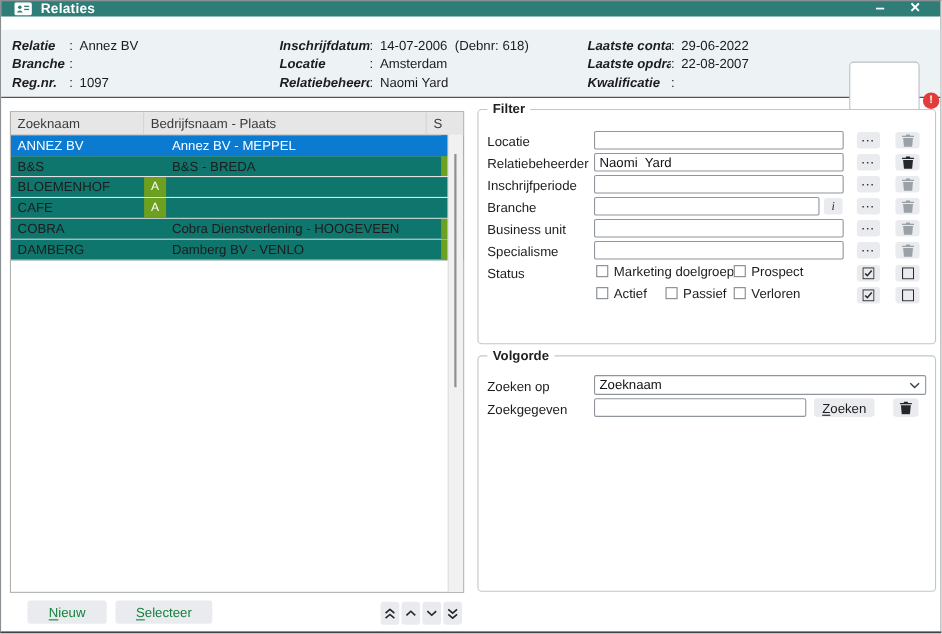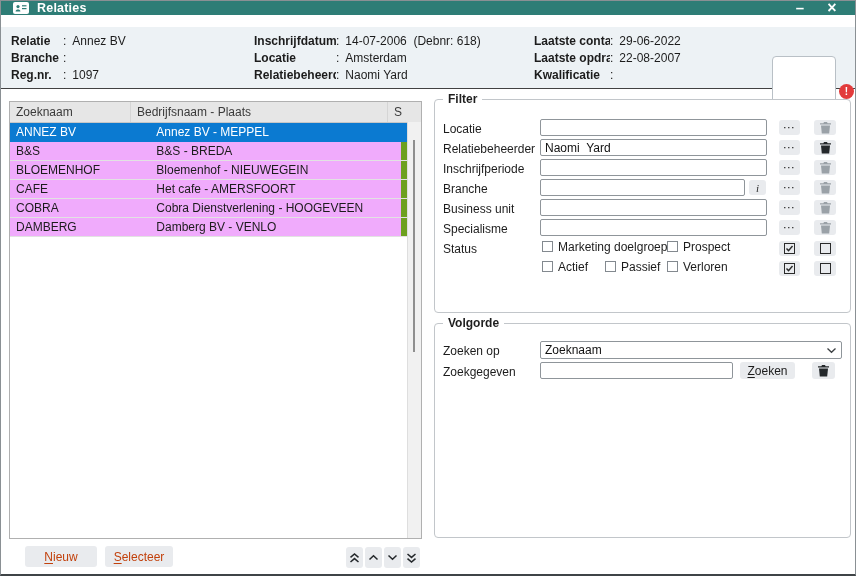--- a/index.html
+++ b/index.html
@@ -18,41 +18,41 @@
   .tb-btn.min{font-size:15px;margin-right:10px;}
   .tb-btn.close{font-size:16px;}
   
   .header{position:absolute;top:26px;left:0;right:0;height:62px;background:#EDF2F5;
     border-bottom:1px solid #414141;box-sizing:border-box;}
   .hcol{position:absolute;top:6px;}
   .hcol.c1{left:10px;}
   .hcol.c2{left:253px;}
   .hcol.c3{left:533px;}
   .hrow{display:flex;height:17px;line-height:17px;align-items:center;}
-  .hlabel{font-weight:bold;overflow:hidden;white-space:nowrap;display:inline-block;}
+  .hlabel{font-weight:bold;overflow:hidden;white-space:nowrap;display:inline-block;font-style:italic;}
   .c1 .hlabel{width:52px;}
   .c2 .hlabel{width:82px;}
   .c3 .hlabel{width:76px;}
   .hcolon::before{content:":";}
   .hcolon{margin-right:6px;}
   .hvalue{white-space:pre;}
   .photo-box{position:absolute;left:771px;top:29px;width:62px;height:47px;background:#fff;
     border:1px solid #b9c0c6;border-radius:4px;}
   .alert-badge{position:absolute;left:838px;top:57px;width:15px;height:15px;border-radius:50%;
     background:#E23B3B;color:#fff;font-size:10px;font-weight:bold;text-align:center;line-height:15px;}
   
   .table-wrap{position:absolute;left:8px;top:100px;width:413px;height:438px;background:#fff;
     border:1px solid #b0b0b0;box-sizing:border-box;}
   .thead{display:flex;height:20px;background:#e6e6e6;border-bottom:1px solid #c7c7c7;color:#3a3a3a;}
   .th{box-sizing:border-box;padding:3px 0 0 6px;border-right:1px solid #d5d5d5;overflow:hidden;white-space:nowrap;}
   .th.c-zoek{width:121px;}
   .th.c-bedrijf{width:257px;}
   .th.c-s{width:20px;padding-left:0;text-align:center;border-right:none;}
   .th.c-fill{flex:1;border-right:none;}
-  .trow{display:flex;height:18px;line-height:18px;border-bottom:1px solid #e2e2e2;background:#f0abfc;}
+  .trow{display:flex;height:18px;line-height:18px;border-bottom:1px solid #e2e2e2;background:#0f766e;}
   .td{box-sizing:border-box;padding-left:6px;overflow:hidden;white-space:nowrap;}
   .td.c-zoek{width:121px;}
   .td.c-bedrijf{width:257px;margin-left:22px;}
   .td.c-s{width:20px;padding-left:0;text-align:center;font-size:11px;}
   .trow .td.c-s.green{background:#6DA01F;color:#fff;}
   .trow.selected{background:#0B7AD1;color:#fff;border-bottom-color:#0B7AD1;}
   .trow.selected .td.c-s{background:#0B7AD1;color:#fff;}
   .vscroll{position:absolute;top:20px;right:0;bottom:0;width:13px;background:#f1f1f1;border-left:1px solid #dedede;}
   .vscroll .thumb{position:absolute;left:5px;top:18px;width:2px;height:212px;background:#8f8f8f;}
   
@@ -91,23 +91,23 @@
   .select-box .sel-text{flex:1;}
   .vinput{position:absolute;left:105px;top:38px;width:193px;height:17px;box-sizing:border-box;
     border:1px solid #8f959a;border-radius:2px;font-family:"Liberation Sans",sans-serif;font-size:12px;
     padding:0 4px;background:#fff;}
   .btn-zoeken{position:absolute;left:305px;top:38px;width:55px;height:17px;border:none;border-radius:3px;
     background:#e9ebee;font-family:"Liberation Sans",sans-serif;font-size:12px;color:#1c1c1c;padding:0;}
   .btn-vtrash{position:absolute;left:377px;top:38px;width:23px;height:17px;border:none;border-radius:3px;
     background:#e9ebee;display:flex;align-items:center;justify-content:center;padding:0;}
   
   .btn-footer{position:absolute;top:545px;height:21px;border:none;border-radius:3px;background:#e9ebee;
-    font-family:"Liberation Sans",sans-serif;font-size:12px;color:#c2410c;}
+    font-family:"Liberation Sans",sans-serif;font-size:12px;color:#15803d;}
   .btn-nieuw{left:24px;width:72px;}
-  .btn-selecteer{left:104px;width:68px;}
+  .btn-selecteer{left:104px;width:88px;}
   .nav-group{position:absolute;left:345px;top:546px;display:flex;gap:2px;}
   .nav-btn{width:17px;height:21px;border:none;border-radius:3px;background:#e9ebee;color:#24282b;
     display:flex;align-items:center;justify-content:center;padding:0;}
   u{text-underline-offset:2px;}
 </style>
 </head>
 <body>
 
 <div class="window">
 
@@ -194,26 +194,24 @@
       <div class="td c-bedrijf">Annez BV - MEPPEL</div>
       <div class="td c-s">V</div>
     </div>
     <div class="trow">
       <div class="td c-zoek">B&amp;S</div>
       <div class="td c-bedrijf">B&amp;S - BREDA</div>
       <div class="td c-s green">A</div>
     </div>
     <div class="trow">
       <div class="td c-zoek">BLOEMENHOF</div>
-      <div class="td c-bedrijf">Bloemenhof - NIEUWEGEIN</div>
       <div class="td c-s green">A</div>
     </div>
     <div class="trow">
       <div class="td c-zoek">CAFE</div>
-      <div class="td c-bedrijf">Het cafe - AMERSFOORT</div>
       <div class="td c-s green">A</div>
     </div>
     <div class="trow">
       <div class="td c-zoek">COBRA</div>
       <div class="td c-bedrijf">Cobra Dienstverlening - HOOGEVEEN</div>
       <div class="td c-s green">V</div>
     </div>
     <div class="trow">
       <div class="td c-zoek">DAMBERG</div>
       <div class="td c-bedrijf">Damberg BV - VENLO</div>

